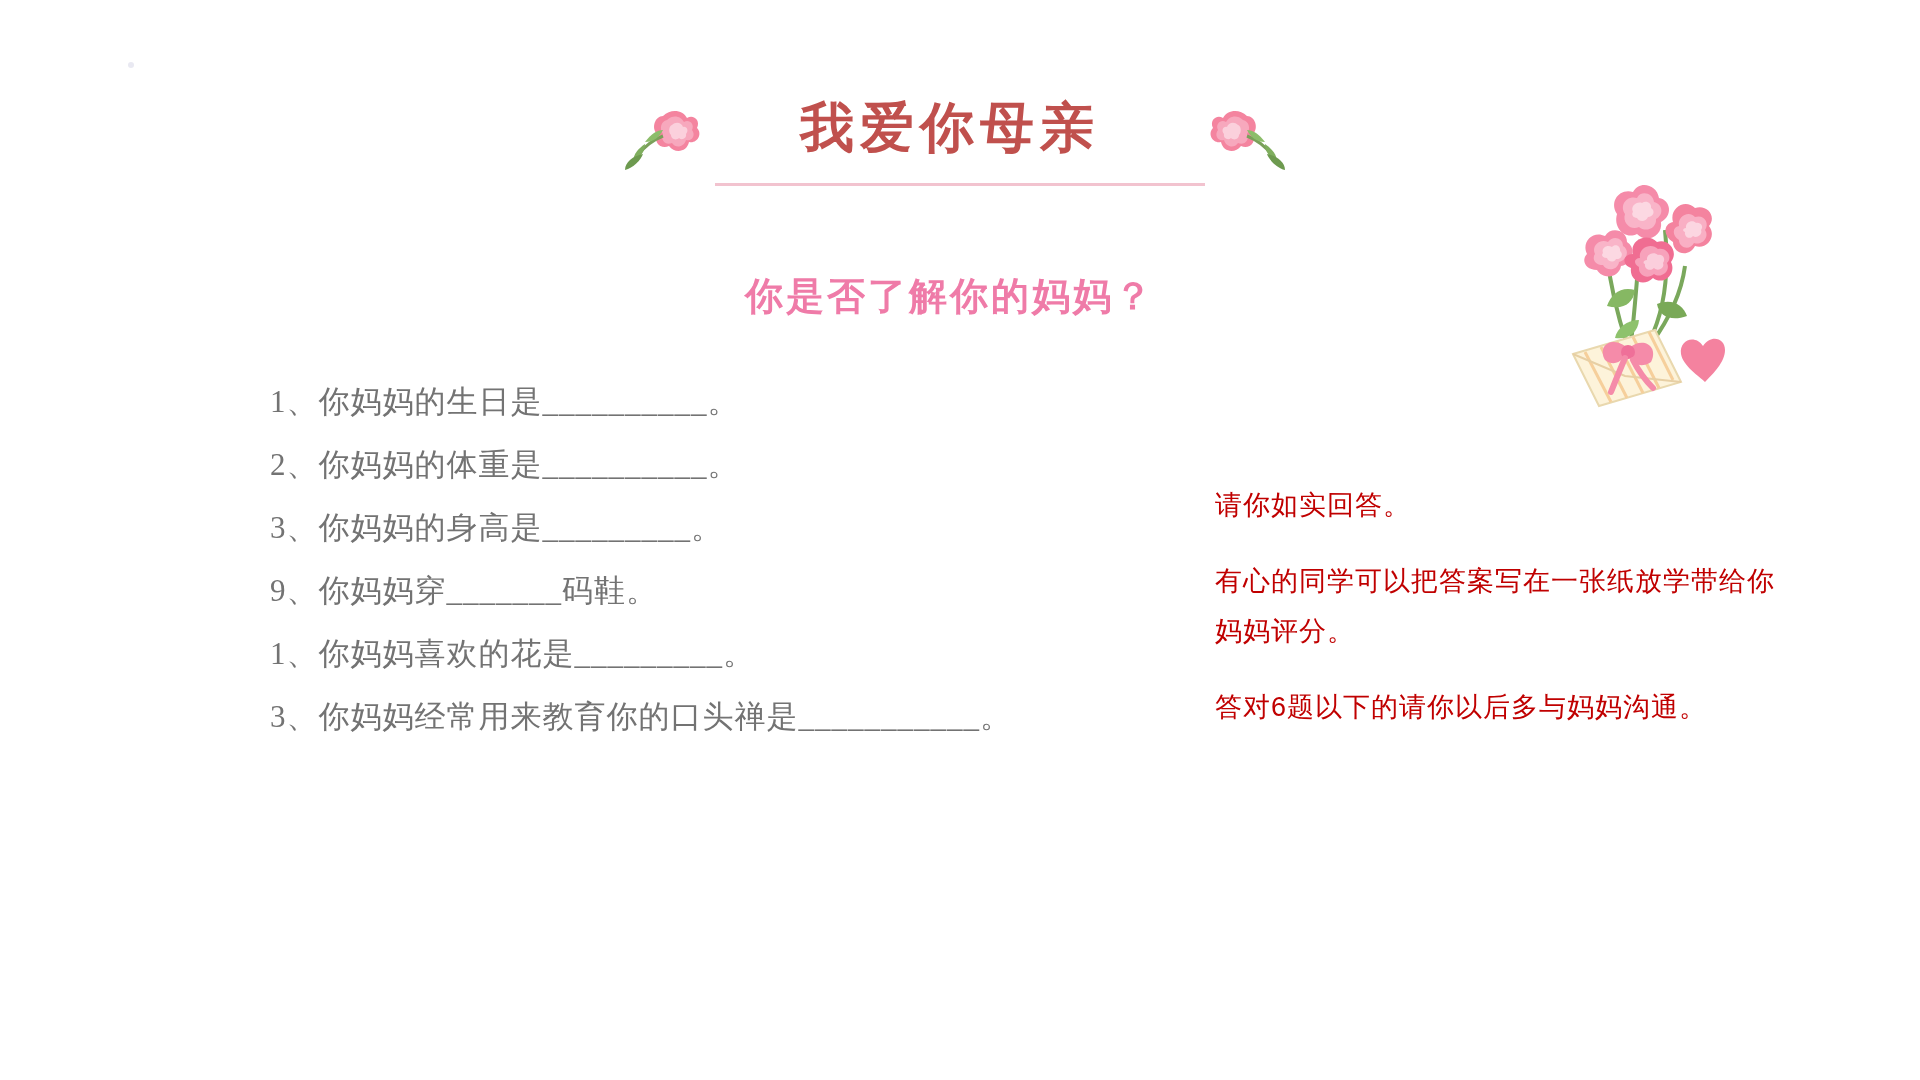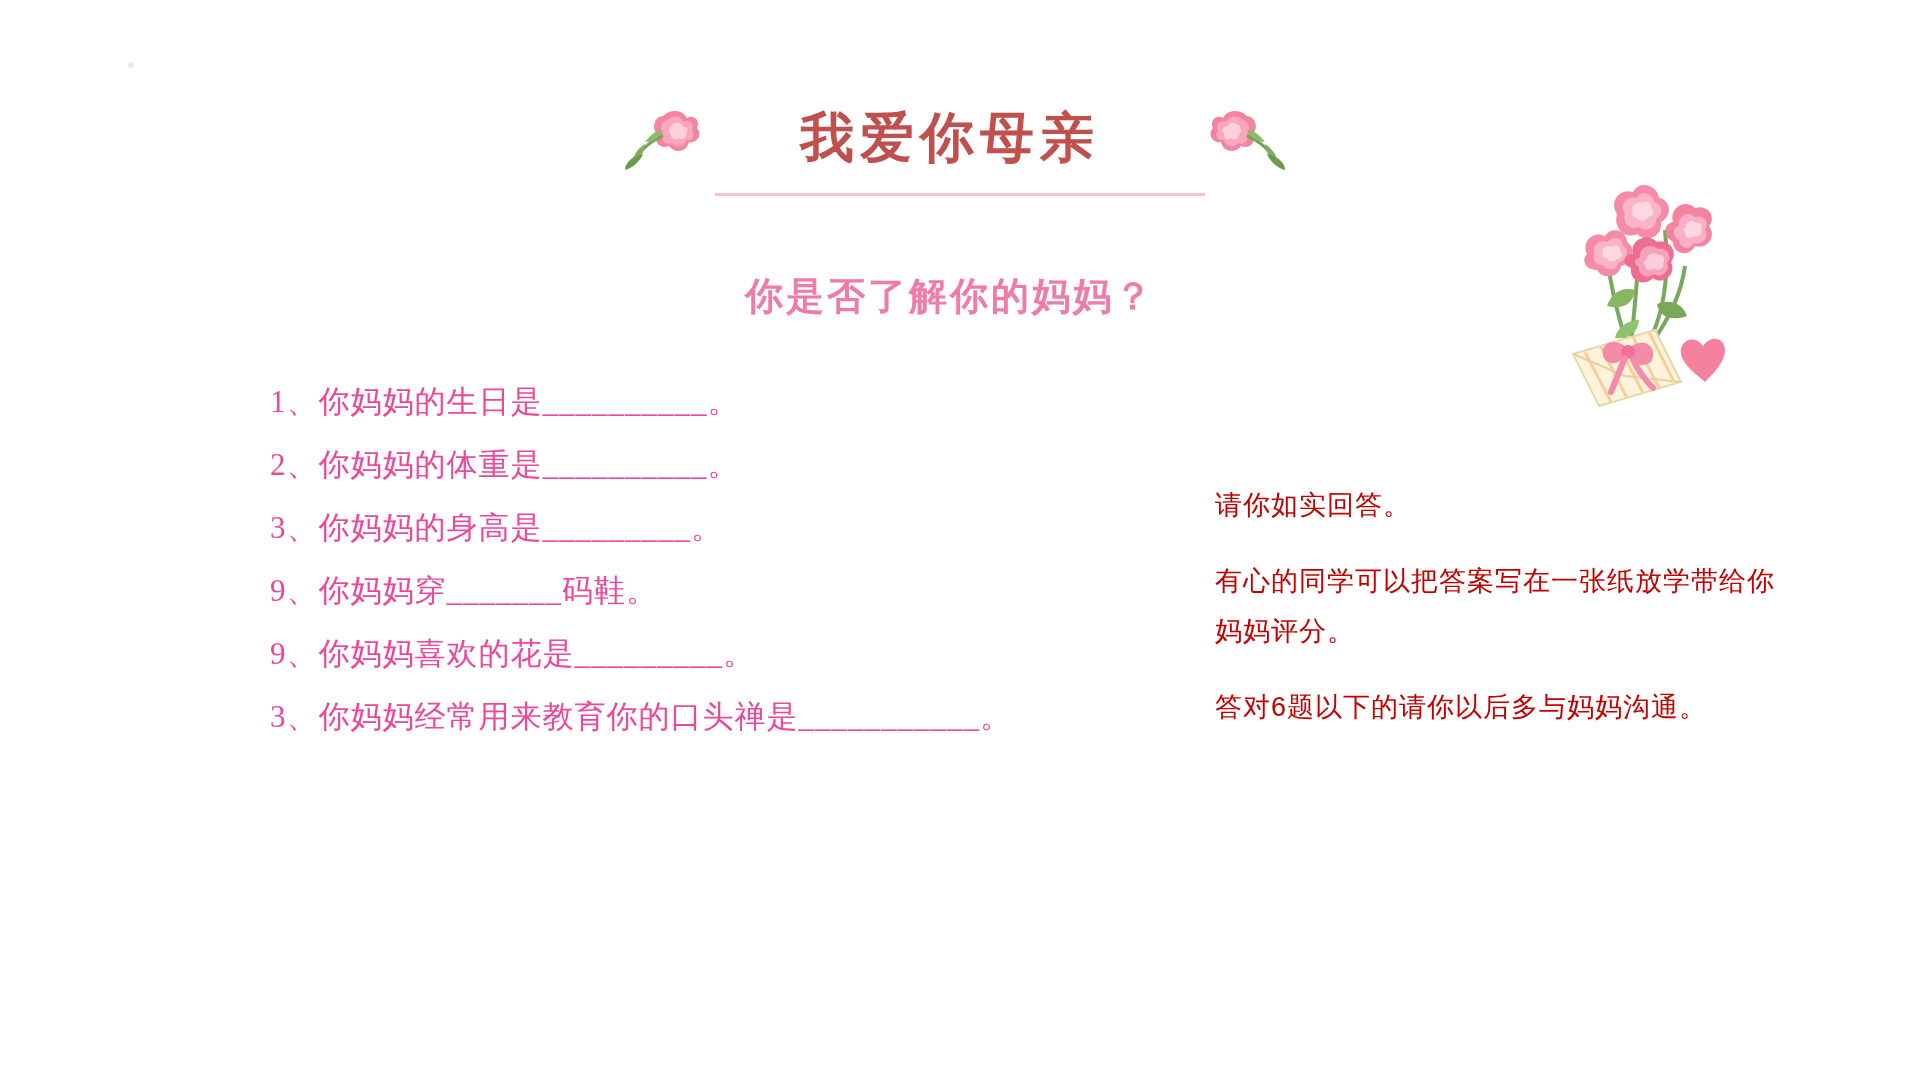--- a/index.html
+++ b/index.html
@@ -20,21 +20,21 @@
     left: 0; top: 0;
     width: 1920px;
     height: 1080px;
     background: #ffffff;
   }
 
   
   .title-block {
     position: absolute;
     left: 600px;
-    top: 103px;
+    top: 93px;
     width: 700px;
     height: 110px;
   }
   .title-text {
     position: absolute;
     left: 0;
     top: 0;
     width: 700px;
     text-align: center;
     font-family: "Liberation Serif", "DejaVu Serif", serif;
@@ -89,21 +89,21 @@
   
   .questions {
     position: absolute;
     left: 270px;
     top: 370px;
     width: 940px;
   }
   .q-item {
     font-family: "Liberation Serif", "DejaVu Serif", serif;
     font-size: 31px;
-    color: #ec4899;
+    color: #737373;
     line-height: 63px;
     white-space: nowrap;
     letter-spacing: 1px;
   }
 
   
   .notes {
     position: absolute;
     left: 1215px;
     top: 480px;
@@ -178,21 +178,21 @@
     </svg>
   </div>
 
   <div class="subtitle">你是否了解你的妈妈？</div>
 
   <div class="questions">
     <div class="q-item">1、你妈妈的生日是__________。</div>
     <div class="q-item">2、你妈妈的体重是__________。</div>
     <div class="q-item">3、你妈妈的身高是_________。</div>
     <div class="q-item">9、你妈妈穿_______码鞋。</div>
-    <div class="q-item">9、你妈妈喜欢的花是_________。</div>
+    <div class="q-item">1、你妈妈喜欢的花是_________。</div>
     <div class="q-item">3、你妈妈经常用来教育你的口头禅是___________。</div>
   </div>
 
   <div class="notes">
     <div class="note-p">请你如实回答。</div>
     <div class="note-p">有心的同学可以把答案写在一张纸放学带给你妈妈评分。</div>
     <div class="note-p">答对6题以下的请你以后多与妈妈沟通。</div>
   </div>
 
   <div class="bouquet">

